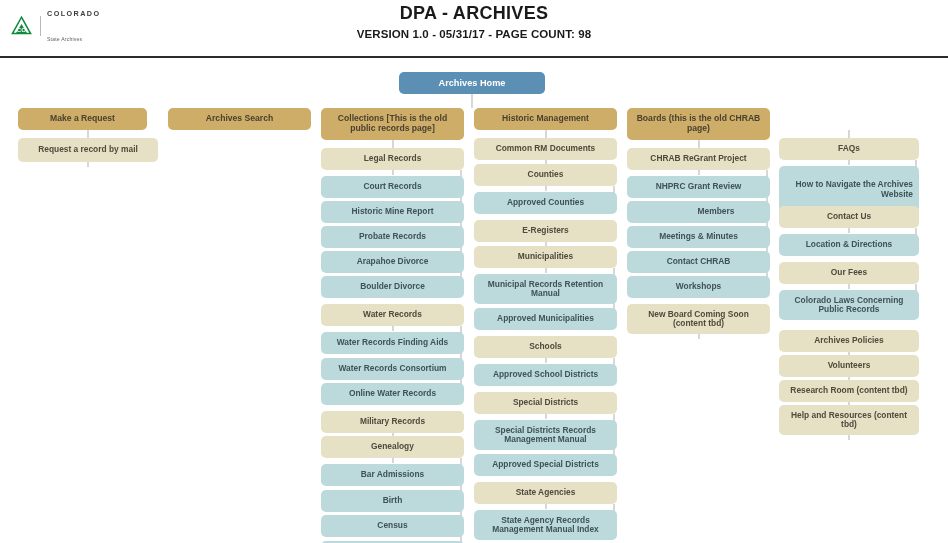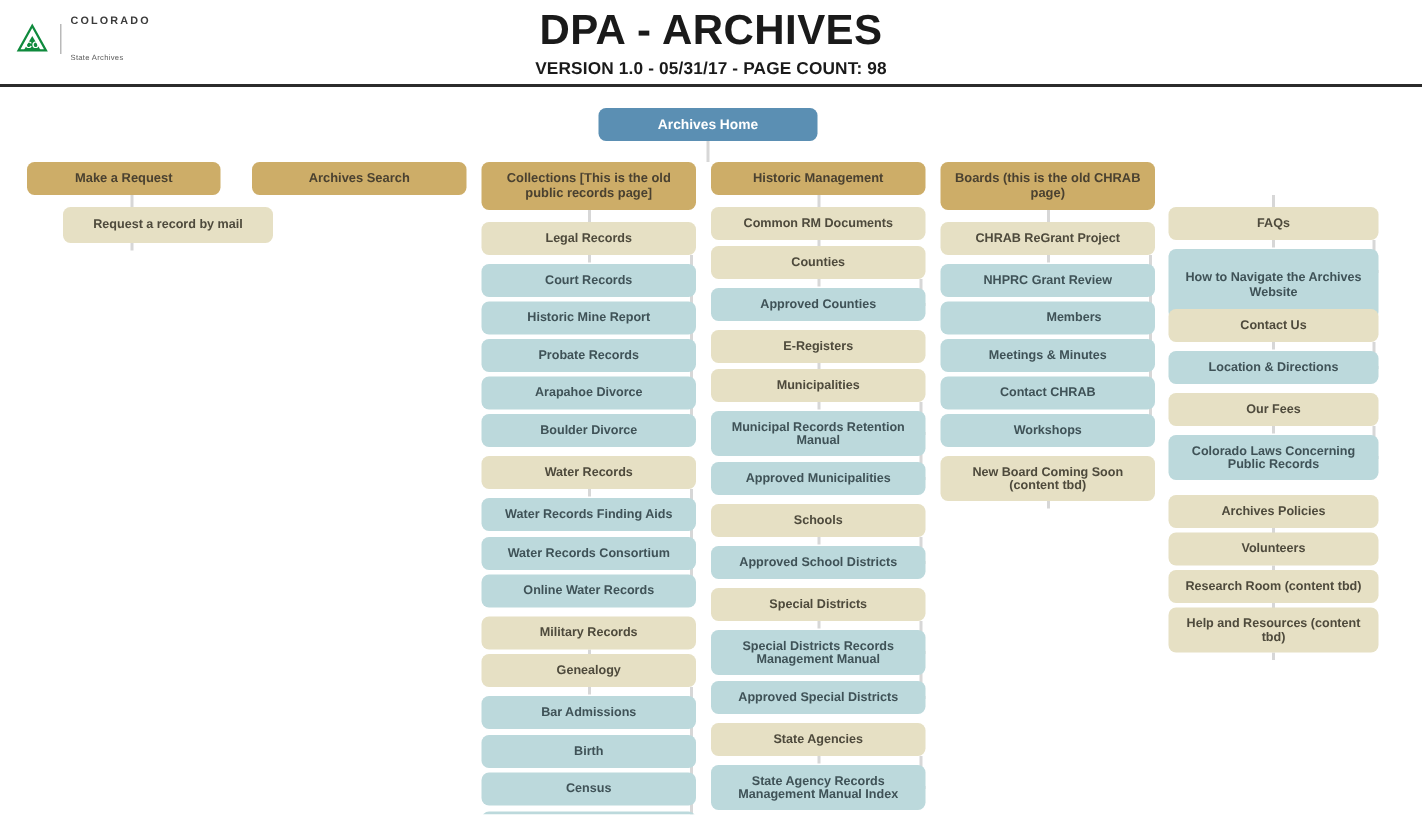--- a/index.html
+++ b/index.html
@@ -17,21 +17,21 @@
   #header-rule { position:absolute; left:0; top:56px; width:948px; height:2px; background:#2b2b2b; }
 
   #logo { position:absolute; left:10px; top:13px; display:flex; align-items:center; height:26px; }
   #logo .mark { width:23px; height:23px; position:relative; flex:0 0 auto; }
   #logo .divider { width:1px; height:20px; background:#b9b9b9; margin:0 6px 0 7px; }
   #logo .wordmark { display:flex; flex-direction:column; justify-content:center; line-height:1;gap:17px; }
   #logo .wm1 { font-size:7.2px; font-weight:bold; letter-spacing:1.45px; color:#3b3b3b; }
   #logo .wm2 { font-size:5.1px; color:#5d5d5d; letter-spacing:.2px; margin-top:3px; }
 
   #title-wrap { position:absolute; left:0; top:2px; width:948px; text-align:center; }
-  #doc-title { font-size:28px; font-weight:bold; color:#1a1a1a; letter-spacing:.3px; line-height:1.25; }
+  #doc-title { font-size:18px; font-weight:bold; color:#1a1a1a; letter-spacing:.3px; line-height:1.25; }
   #doc-subtitle { font-size:11.5px; font-weight:bold; color:#1a1a1a; letter-spacing:.1px; margin-top:3px; }
 
   
   #chart { position:absolute; left:0; top:58px; width:948px; height:485px; }
 
   .node {
     position:absolute;
     border-radius:5px;
     display:flex; align-items:center; justify-content:center;
     text-align:center;
@@ -77,21 +77,21 @@
     </div>
 
     <div id="header-rule"></div>
   </div>
 
   <div id="chart">
       <div class="node root" style="left: 399px; top: 14px; width: 146px; height: 22px;">Archives Home</div>
       <div class="connector v" style="left: 471px; top: 36px; height: 14px;"></div>
       <div class="node header" style="left: 18px; top: 50px; width: 129px; height: 22px;">Make a Request</div>
       <div class="connector v" style="left: 87px; top: 104px; height: 5px;"></div>
-      <div class="node category" style="left: 18px; top: 80px; width: 140px; height: 24px; margin-left: 24px;">Request a record by mail</div>
+      <div class="node category" style="left: 18px; top: 80px; width: 140px; height: 24px;">Request a record by mail</div>
       <div class="connector v" style="left: 87px; top: 72px; height: 8px;"></div>
       <div class="node header" style="left: 321px; top: 50px; width: 143px; height: 32px;">Collections [This is the old public records page]</div>
       <div class="node header" style="left: 168px; top: 50px; width: 143px; height: 22px;">Archives Search</div>
       <div class="connector v" style="left: 391.5px; top: 112px; height: 5px;"></div>
       <div class="node category" style="left: 321px; top: 90px; width: 143px; height: 22px;">Legal Records</div>
       <div class="connector h" style="left: 458px; top: 128px; width: 6px;"></div>
       <div class="node leaf" style="left: 321px; top: 118px; width: 143px; height: 22px;">Court Records</div>
       <div class="connector h" style="left: 458px; top: 153px; width: 6px;"></div>
       <div class="node leaf" style="left: 321px; top: 143px; width: 143px; height: 22px;">Historic Mine Report</div>
       <div class="connector h" style="left: 458px; top: 178px; width: 6px;"></div>
@@ -171,21 +171,21 @@
       <div class="node leaf" style="left: 627px; top: 193px; width: 143px; height: 22px;">Contact CHRAB</div>
       <div class="connector h" style="left: 764px; top: 228px; width: 6px;"></div>
       <div class="node leaf" style="left: 627px; top: 218px; width: 143px; height: 22px;">Workshops</div>
       <div class="connector v" style="left: 766px; top: 112px; height: 117px;"></div>
       <div class="connector v" style="left: 697.5px; top: 276px; height: 5px;"></div>
       <div class="node category" style="left: 627px; top: 246px; width: 143px; height: 30px;">New Board Coming Soon (content tbd)</div>
       <div class="connector v" style="left: 697.5px; top: 82px; height: 8px;"></div>
       <div class="connector v" style="left: 848px; top: 102px; height: 5px;"></div>
       <div class="node category" style="left: 779px; top: 80px; width: 140px; height: 22px;">FAQs</div>
       <div class="connector h" style="left: 913px; top: 122px; width: 6px;"></div>
-      <div class="node leaf" style="left: 779px; top: 108px; width: 140px; height: 47px;">How to Navigate the Archives Website</div>
+      <div class="node leaf" style="left: 779px; top: 108px; width: 140px; height: 47px; text-align: right;">How to Navigate the Archives Website</div>
       <div class="connector v" style="left: 915px; top: 102px; height: 21px;"></div>
       <div class="connector v" style="left: 848px; top: 170px; height: 5px;"></div>
       <div class="node category" style="left: 779px; top: 148px; width: 140px; height: 22px;">Contact Us</div>
       <div class="connector h" style="left: 913px; top: 186px; width: 6px;"></div>
       <div class="node leaf" style="left: 779px; top: 176px; width: 140px; height: 22px;">Location &amp; Directions</div>
       <div class="connector v" style="left: 915px; top: 170px; height: 17px;"></div>
       <div class="connector v" style="left: 848px; top: 226px; height: 5px;"></div>
       <div class="node category" style="left: 779px; top: 204px; width: 140px; height: 22px;">Our Fees</div>
       <div class="connector h" style="left: 913px; top: 246px; width: 6px;"></div>
       <div class="node leaf" style="left: 779px; top: 232px; width: 140px; height: 30px;">Colorado Laws Concerning Public Records</div>

